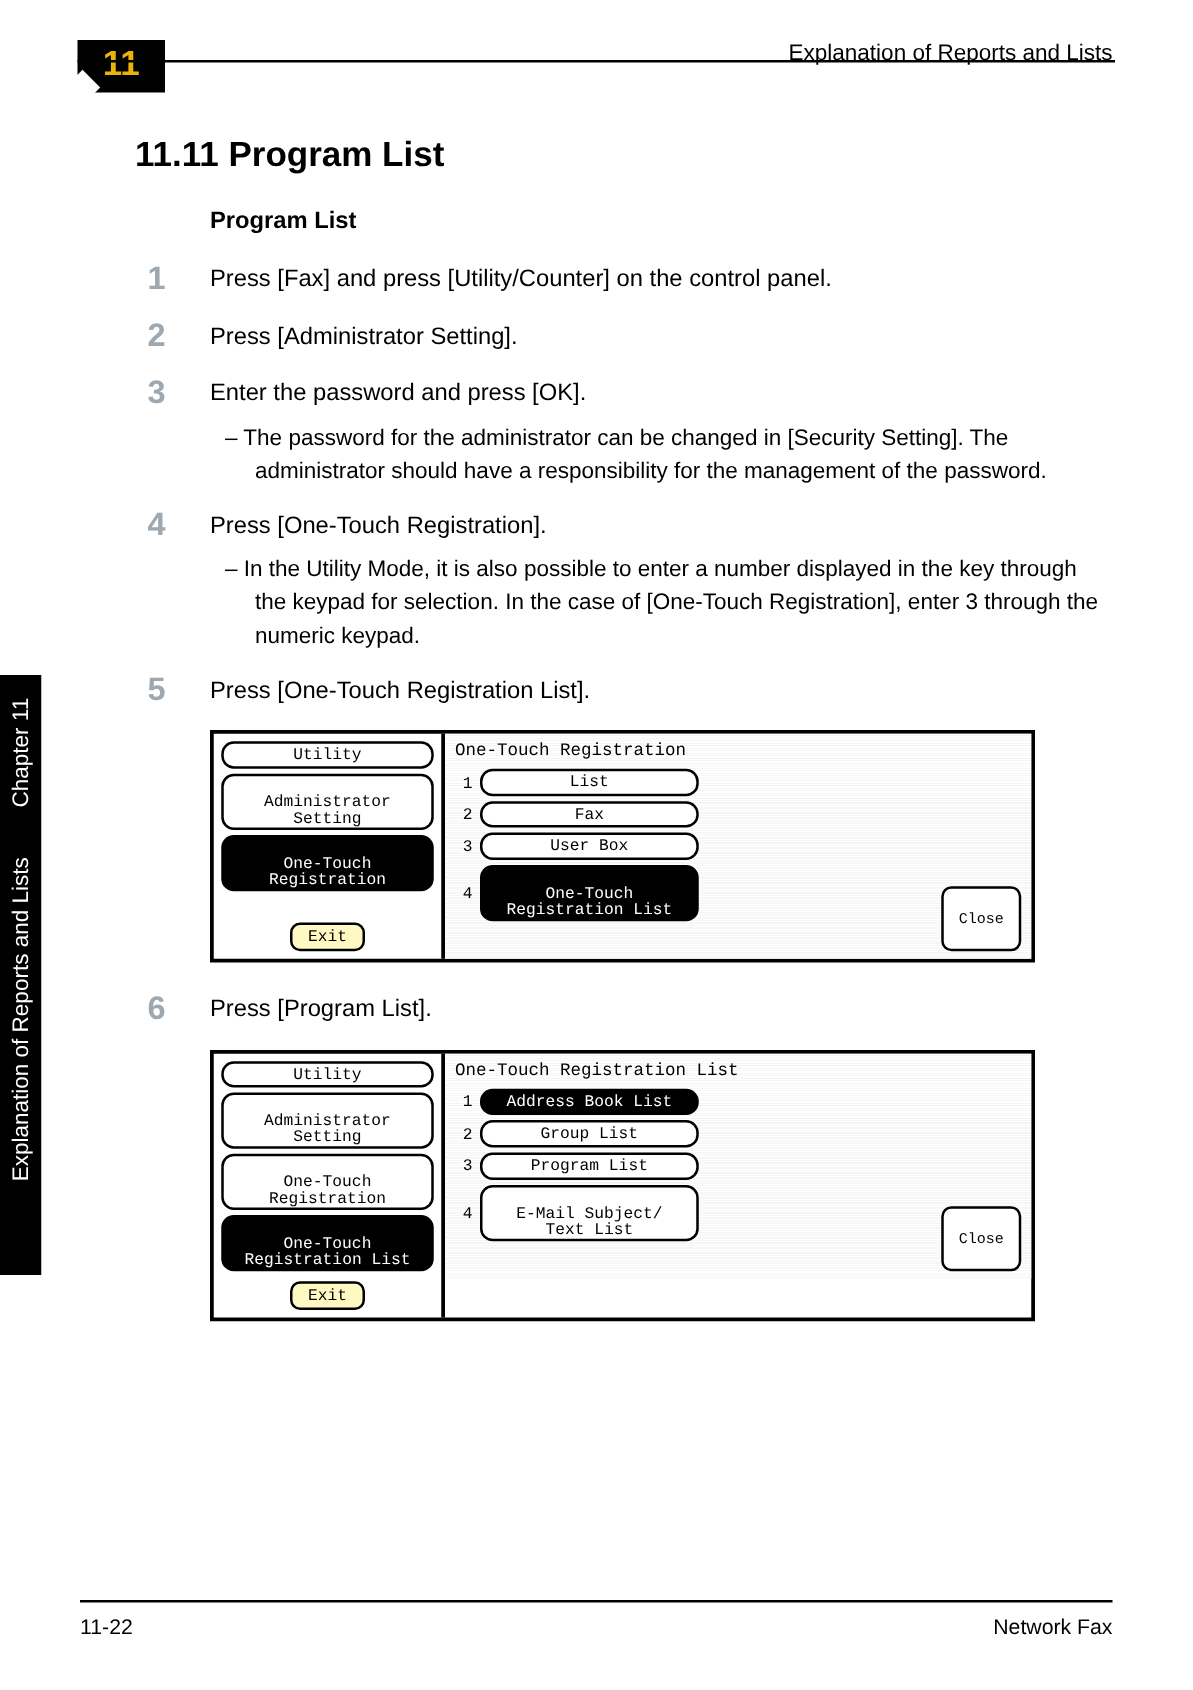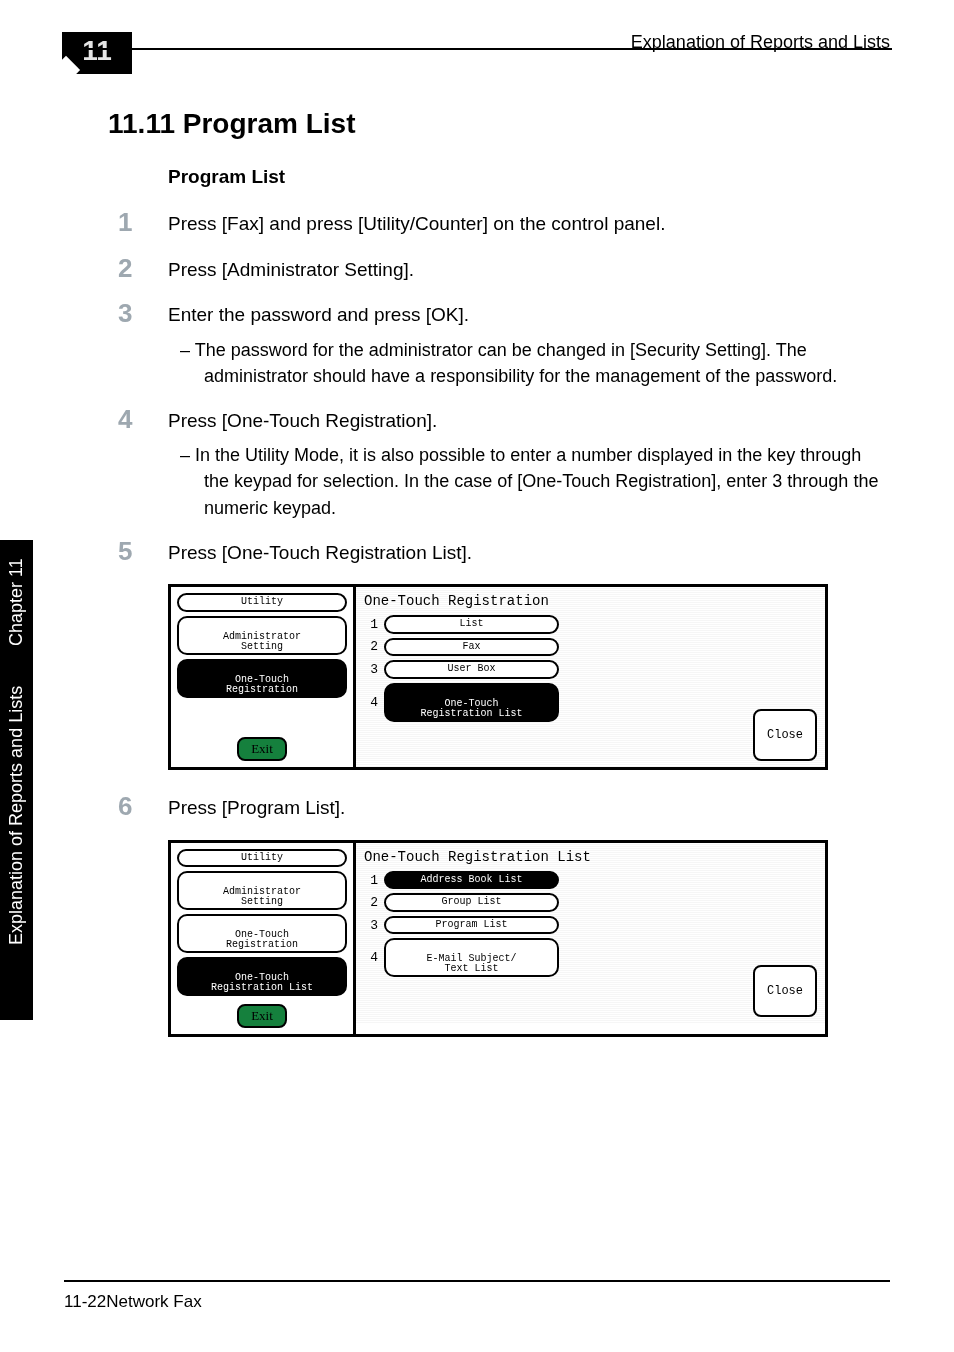--- a/index.html
+++ b/index.html
@@ -37,21 +37,21 @@
     right: 62px;
     border-bottom: 2px solid #000;
   }
   .chapter-block {
     position: absolute;
     top: 32px;
     left: 62px;
     width: 70px;
     height: 42px;
     background: #000;
-    color: #e5e5e5;
+    color: #eab308;
     font-size: 28px;
     font-weight: bold;
     display: flex;
     align-items: center;
     justify-content: center;
     padding-bottom: 4px;
   }
   .chapter-block .slash {
     position: absolute;
     left: -6px;
@@ -123,21 +123,21 @@
   .shot-right {
     flex: 1;
     position: relative;
     padding: 6px 8px 8px 8px;
     background: repeating-linear-gradient(0deg,#f6f6f6 0,#f6f6f6 1px,#ffffff 1px,#ffffff 2px);
   }
   .pill {
     border: 2px solid #000;
     border-radius: 10px;
     font-family: "Courier New", monospace;
-    font-size: 10px;
+    font-size: 13px;
     padding: 2px 6px;
     background: #fff;
     text-align: center;
     position: relative;
     line-height: 1.05;
   }
   .pill.dark {
     background:#000; color:#fff;
   }
   .pill.two-line { line-height: 1; padding-top: 14px; padding-bottom: 1px; }
@@ -161,33 +161,34 @@
     border-radius: 8px;
     padding: 17px 12px;
     font-family: "Courier New", monospace;
     font-size: 12px;
     background:#fff;
   }
   .exit-btn {
     border: 2px solid #000;
     border-radius: 8px;
     padding: 2px 12px;
-    font-family: Liberation Serif, serif;
+    font-family: Liberation Mono, monospace;
     font-size: 13px;
-    background:#15803d;
+    background:#fef9c3;
     align-self: center;
     margin-top: auto;
   }
   .footer {
     position: absolute;
     bottom: 40px;
     left: 64px;
     right: 64px;
     border-top: 2px solid #000;
     display: flex;
+    justify-content: space-between;
     font-size: 17px;
     padding-top: 10px;
   }
 </style>
 </head>
 <body>
 
 <div class="chapter-block">
   <span class="slash"></span>
   <span>11</span>

